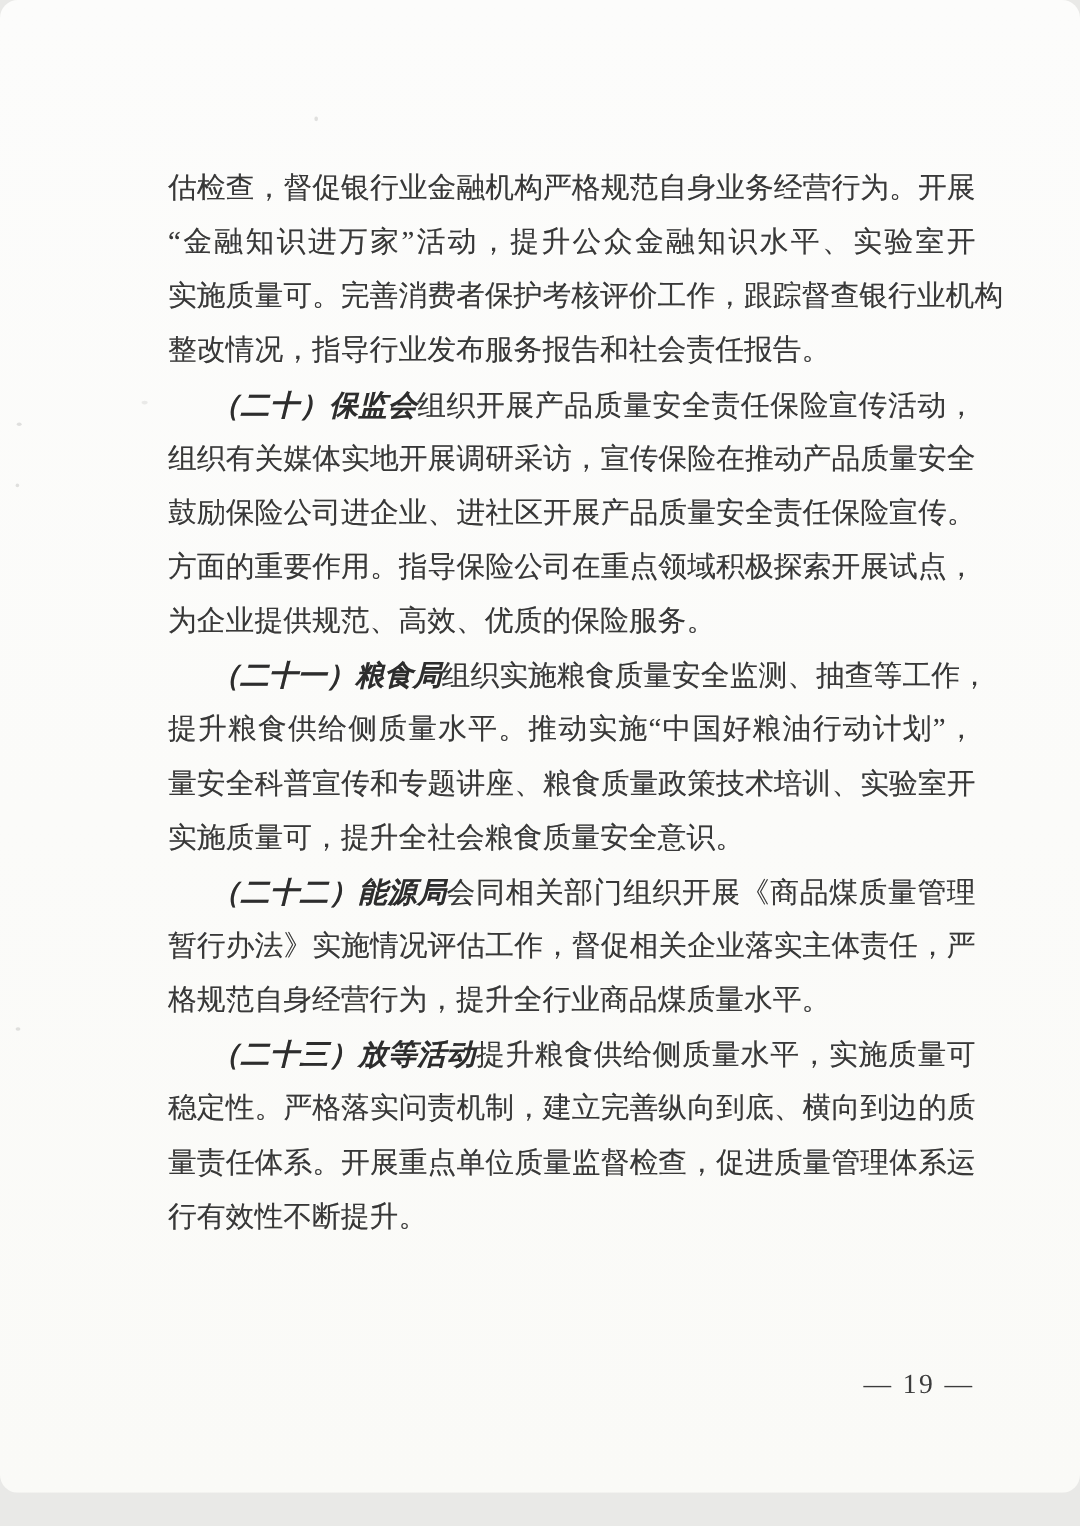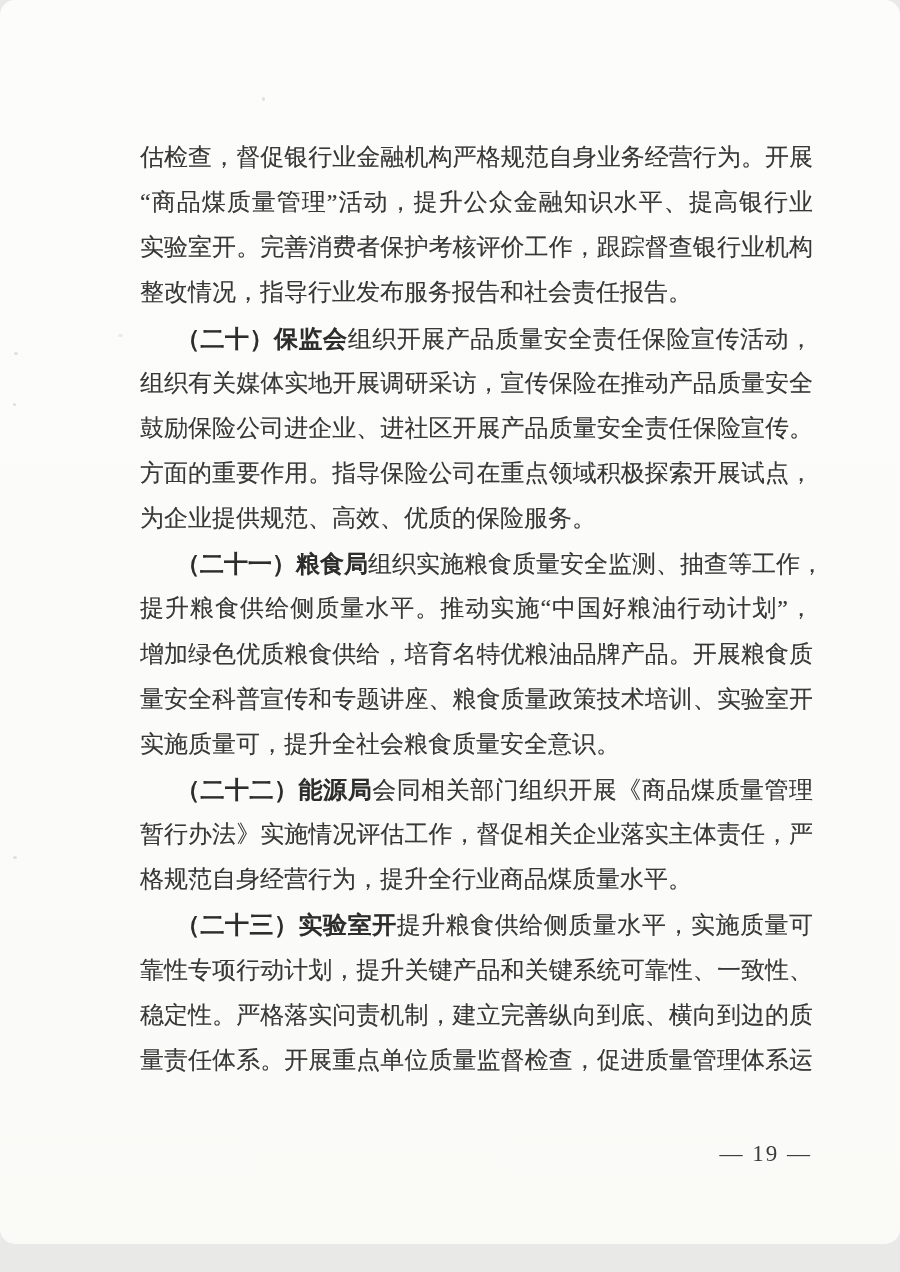--- a/index.html
+++ b/index.html
@@ -37,20 +37,21 @@
     text-align: center;
     text-align-last: left;
   }
   .line.indent {
     padding-left: 36px;
   }
   .bold {
     font-family: "Liberation Sans", sans-serif;
     font-weight: 700;
     color: #2d2d2d;
+    font-style: italic;
   }
   .footer {
     position: absolute;
     top: 1141px;
     right: 88px;
     font-size: 23px;
     letter-spacing: 2px;
     color: #3c3c3c;
     font-family: "Liberation Serif", serif;
   }
@@ -71,36 +72,35 @@
 
 <div class="page">
   <div class="speck s1"></div>
   <div class="speck s2"></div>
   <div class="speck s3"></div>
   <div class="speck s4"></div>
   <div class="speck s5"></div>
 
   <div class="content">
       <div class="line"><span>估检查，督促银行业金融机构严格规范自身业务经营行为。开展</span></div>
-      <div class="line"><span>“商品煤质量管理”活动，提升公众金融知识水平、提高银行业</span></div>
-      <div class="line"><span>实验室开。完善消费者保护考核评价工作，跟踪督查银行业机构</span></div>
+      <div class="line"><span>“金融知识进万家”活动，提升公众金融知识水平、实验室开</span></div>
+      <div class="line"><span>实施质量可。完善消费者保护考核评价工作，跟踪督查银行业机构</span></div>
       <div class="line last"><span>整改情况，指导行业发布服务报告和社会责任报告。</span></div>
       <div class="line indent"><span class="bold">（二十）保监会</span><span>组织开展产品质量安全责任保险宣传活动，</span></div>
       <div class="line"><span>组织有关媒体实地开展调研采访，宣传保险在推动产品质量安全</span></div>
       <div class="line"><span>鼓励保险公司进企业、进社区开展产品质量安全责任保险宣传。</span></div>
       <div class="line"><span>方面的重要作用。指导保险公司在重点领域积极探索开展试点，</span></div>
       <div class="line last"><span>为企业提供规范、高效、优质的保险服务。</span></div>
       <div class="line indent"><span class="bold">（二十一）粮食局</span><span>组织实施粮食质量安全监测、抽查等工作，</span></div>
       <div class="line"><span>提升粮食供给侧质量水平。推动实施“中国好粮油行动计划”，</span></div>
-      <div class="line"><span>增加绿色优质粮食供给，培育名特优粮油品牌产品。开展粮食质</span></div>
       <div class="line"><span>量安全科普宣传和专题讲座、粮食质量政策技术培训、实验室开</span></div>
       <div class="line last"><span>实施质量可，提升全社会粮食质量安全意识。</span></div>
       <div class="line indent"><span class="bold">（二十二）能源局</span><span>会同相关部门组织开展《商品煤质量管理</span></div>
       <div class="line"><span>暂行办法》实施情况评估工作，督促相关企业落实主体责任，严</span></div>
       <div class="line last"><span>格规范自身经营行为，提升全行业商品煤质量水平。</span></div>
-      <div class="line indent"><span class="bold">（二十三）实验室开</span><span>提升粮食供给侧质量水平，实施质量可</span></div>
-      <div class="line"><span>靠性专项行动计划，提升关键产品和关键系统可靠性、一致性、</span></div>
+      <div class="line indent"><span class="bold">（二十三）放等活动</span><span>提升粮食供给侧质量水平，实施质量可</span></div>
       <div class="line"><span>稳定性。严格落实问责机制，建立完善纵向到底、横向到边的质</span></div>
       <div class="line"><span>量责任体系。开展重点单位质量监督检查，促进质量管理体系运</span></div>
+      <div class="line last"><span>行有效性不断提升。</span></div>
     </div>
 
   <div class="footer">— 19 —</div>
 </div>
 
 </body></html>

